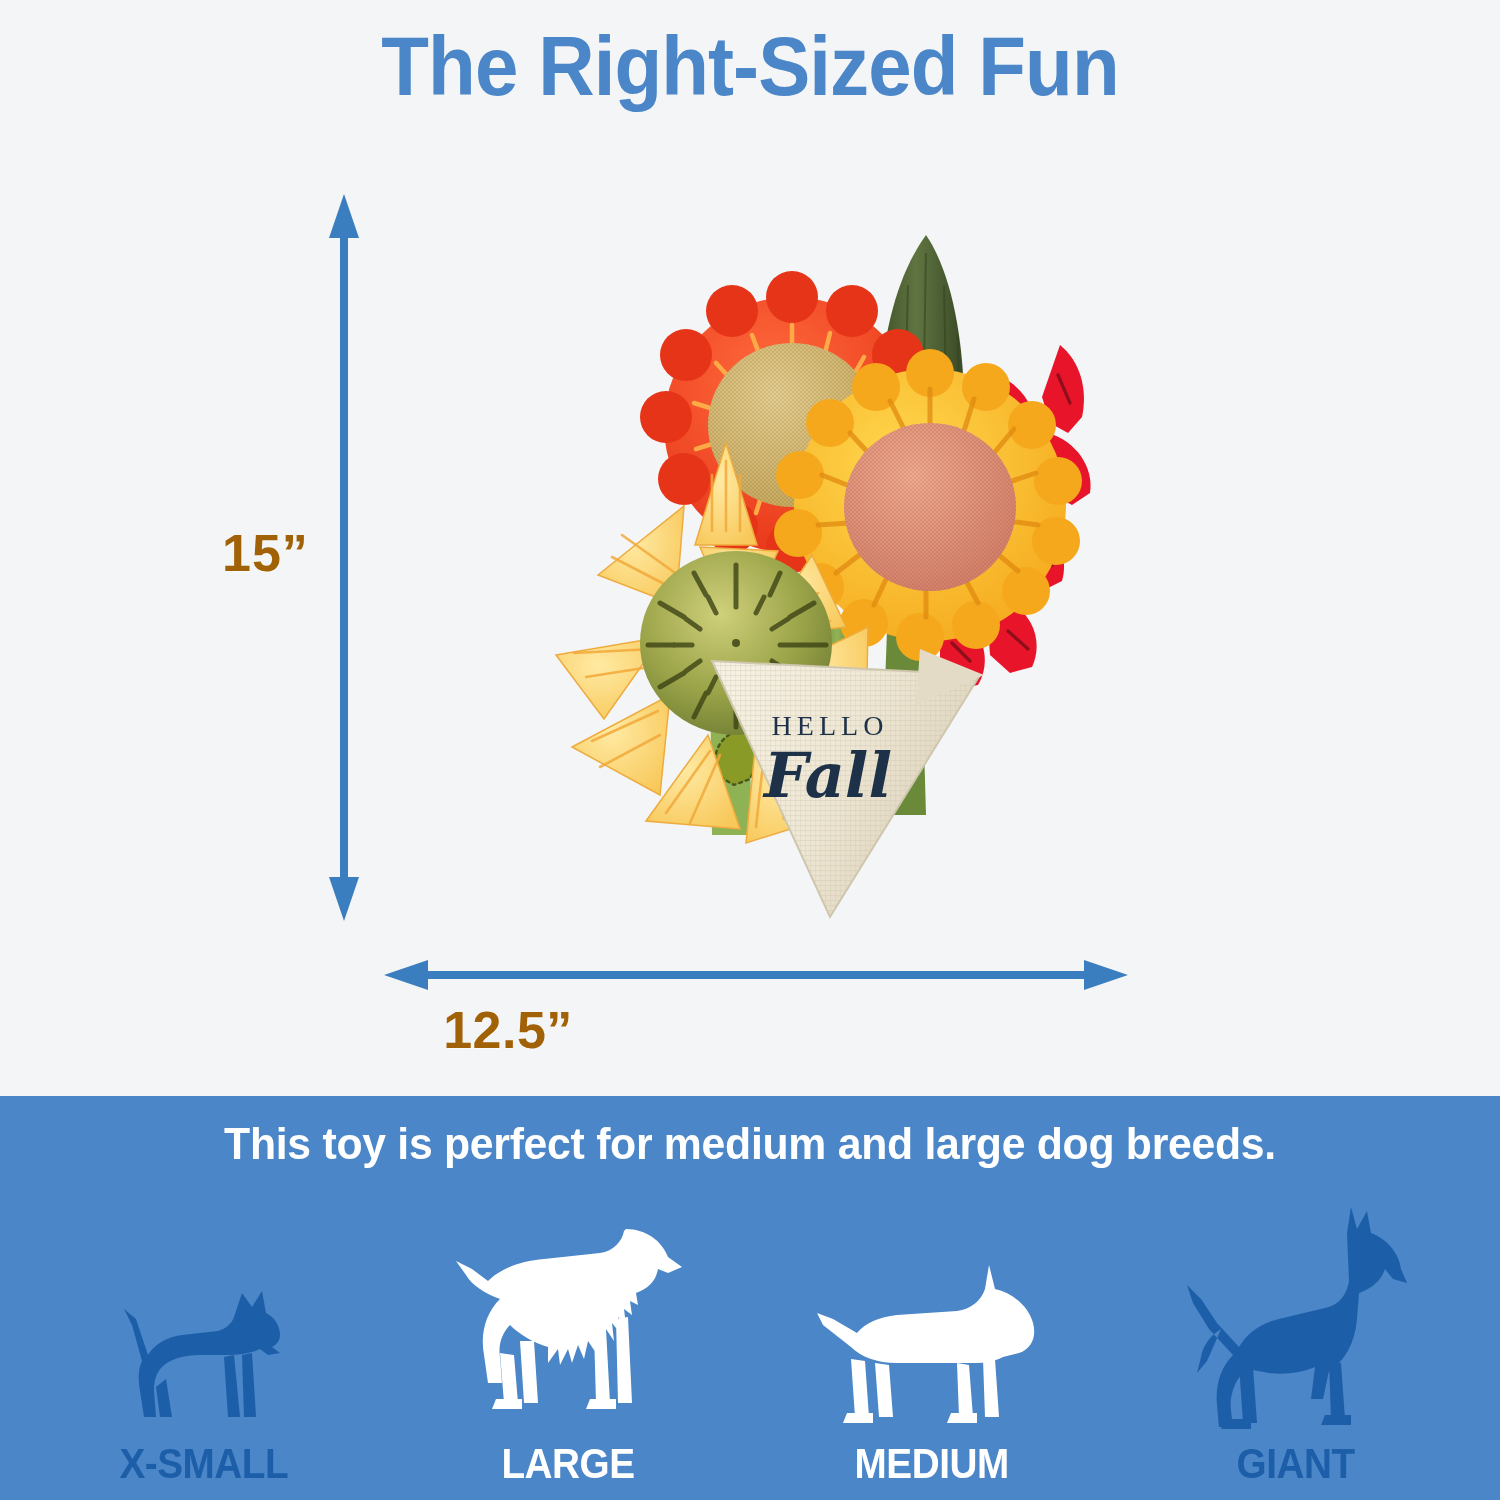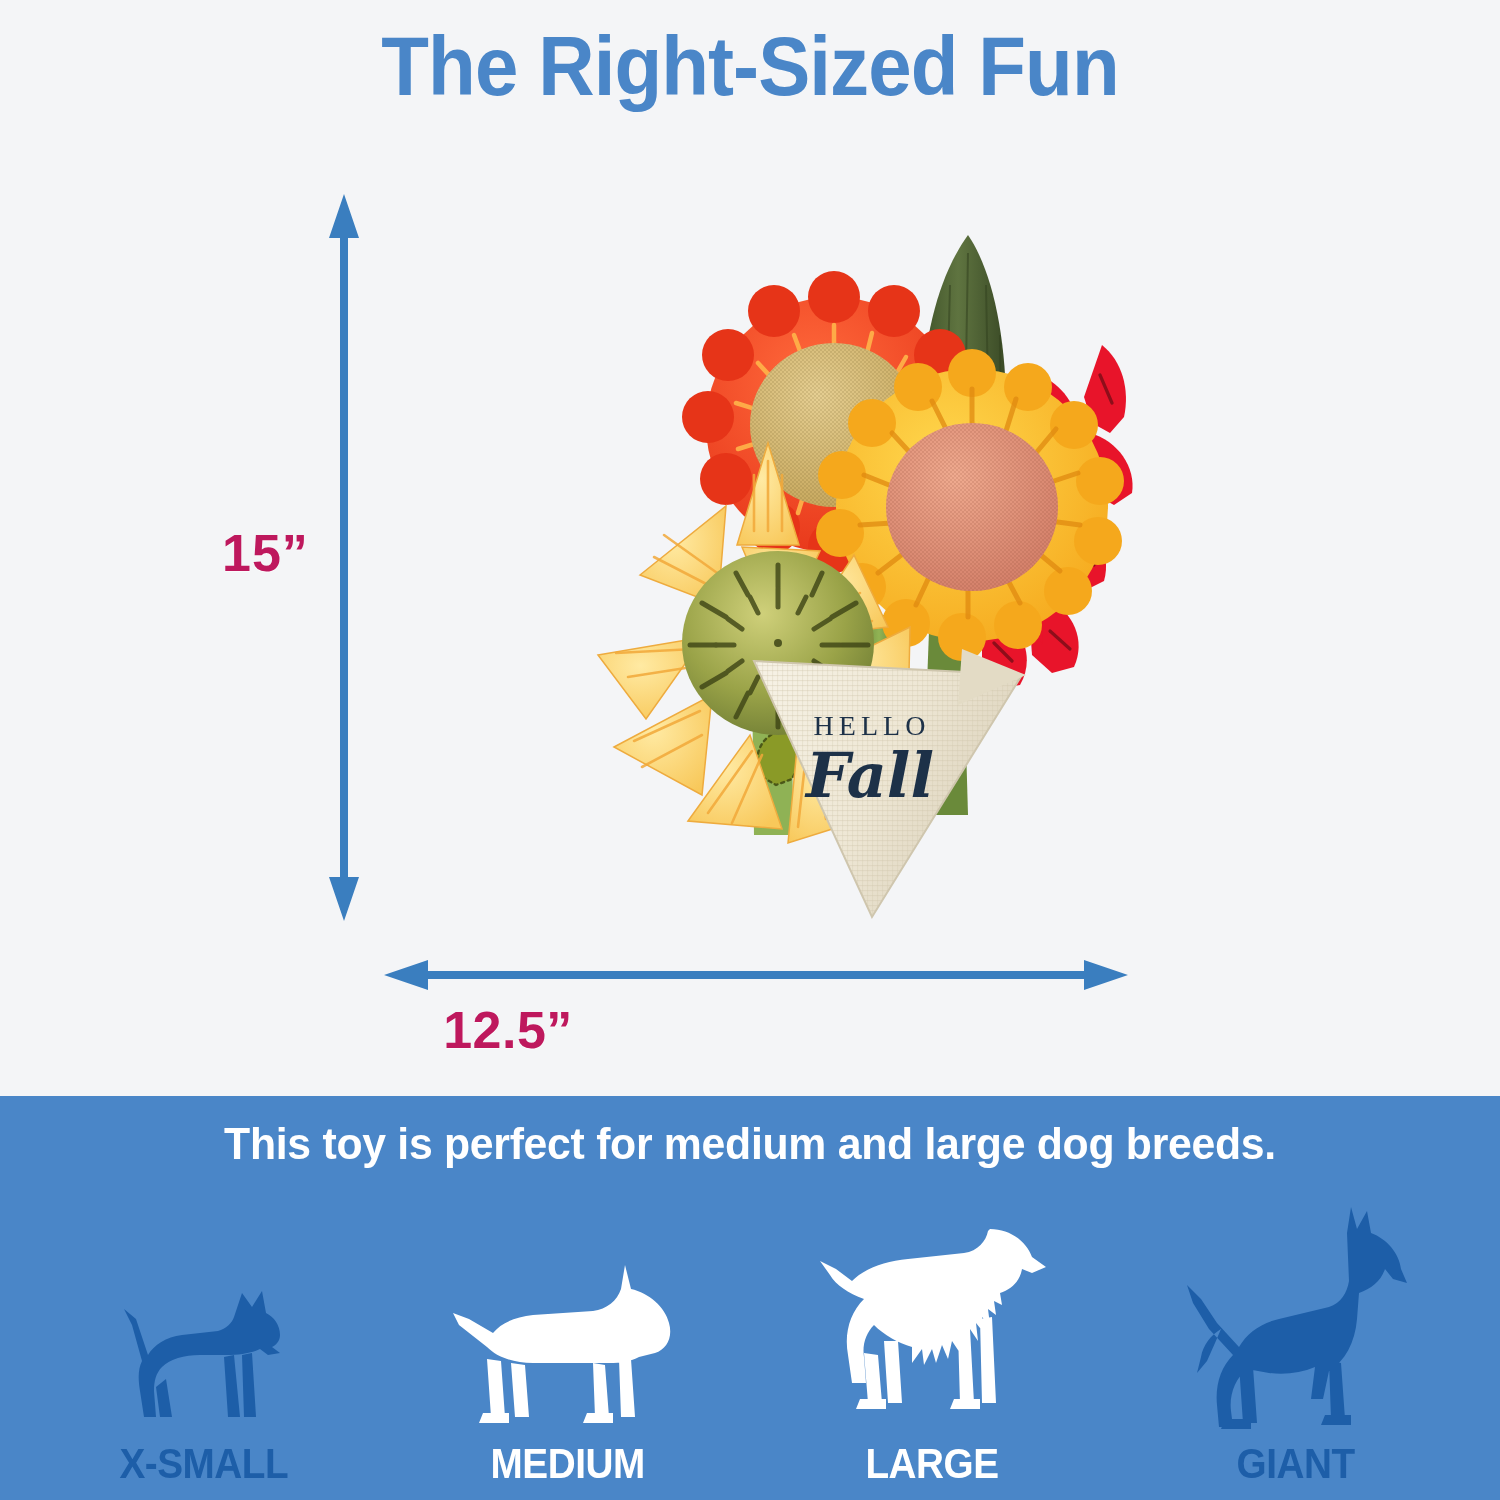--- a/index.html
+++ b/index.html
@@ -24,31 +24,31 @@
     transform:scaleX(0.93);
     transform-origin:50% 0;
     white-space:nowrap;
   }
 
   
   .v-arrow{position:absolute;left:326px;top:190px;width:36px;height:735px;}
   .h-arrow{position:absolute;left:380px;top:955px;width:752px;height:40px;}
   .dim-label{
     position:absolute;
-    color:#be185d;
+    color:#a16207;
     font-weight:700;
     white-space:nowrap;
     text-shadow:0 1px 0 rgba(255,255,255,.6);
   }
   .dim-label.v{left:222px;top:523px;font-size:52px;letter-spacing:1px;}
   .dim-label.h{left:0;top:1000px;width:1500px;text-align:center;font-size:52px;transform:translateX(-242px);letter-spacing:0.5px;}
 
   
   .product{
-    position:absolute;left:402px;top:175px;width:760px;height:760px;
+    position:absolute;left:360px;top:175px;width:760px;height:760px;
   }
   .product svg{display:block;width:100%;height:100%;}
 
   
   .banner{
     position:absolute;left:0;top:1096px;width:1500px;height:1380px;
     background:#4a86c8;
   }
   .banner-headline{
     position:absolute;left:0;top:22px;width:1500px;
@@ -391,58 +391,58 @@
                      M120 72 L126 134 L114 134 L110 74 Z
                      M138 70 L142 134 L130 134 L128 72 Z"></path>
           </svg>
         </span>
         <span class="breed-label">X-SMALL</span>
       </div>
 
 
       <div class="breed active">
         <span class="glyph">
-          <svg width="230" height="180" viewBox="0 0 230 180">
-            <path d="M172 12 L178 36 C196 40 212 54 216 70
-                     C220 84 214 96 202 100 L186 104
-                     C178 108 168 110 156 110 L80 110
-                     C60 110 44 104 34 94 L6 72 L0 60 L16 66 L40 80
-                     C48 70 62 64 80 62 L140 58 C154 56 164 48 168 36 Z
-                     M48 108 L52 164 L38 164 L34 106 Z
-                     M72 112 L76 164 L62 164 L58 110 Z
-                     M152 112 L156 164 L142 164 L140 110 Z
-                     M178 106 L182 164 L168 164 L166 106 Z
-                     M30 160 L56 160 L56 170 L26 170 Z
-                     M134 160 L160 160 L160 170 L130 170 Z"></path>
-          </svg>
-        </span>
-        <span class="breed-label">MEDIUM</span>
-      </div>
-
-      <div class="breed active">
-        <span class="glyph">
           <svg width="240" height="210" viewBox="0 0 240 210">
             <path d="M178 6 C198 6 214 18 220 34 L234 44 L220 50 L210 46
                      C208 58 200 66 188 70 L190 82 L182 78 L184 92 L176 86
                      L178 102 L170 94 L172 110 L164 100 L166 118 L158 106
                      L158 124 L150 112 L148 130 L140 118 L136 136 L130 122
                      L124 140 L120 126 L112 142 L110 126 L100 140 L100 124
                      C86 120 72 112 62 102 C54 110 50 122 52 134 L54 160
                      L40 160 L36 132 C32 110 38 90 52 76
                      C36 70 24 62 18 52 L8 38 L24 46 L40 58
                      C52 46 72 38 96 36 L152 30 C166 28 174 18 176 8 Z
                      M66 132 L70 180 L56 180 L52 130 Z
                      M86 118 L90 180 L76 180 L72 118 Z
                      M158 106 L162 180 L148 180 L146 108 Z
                      M180 94 L184 180 L170 180 L168 96 Z
                      M48 176 L74 176 L74 186 L44 186 Z
                      M142 176 L168 176 L168 186 L138 186 Z"></path>
           </svg>
         </span>
         <span class="breed-label">LARGE</span>
+      </div>
+
+      <div class="breed active">
+        <span class="glyph">
+          <svg width="230" height="180" viewBox="0 0 230 180">
+            <path d="M172 12 L178 36 C196 40 212 54 216 70
+                     C220 84 214 96 202 100 L186 104
+                     C178 108 168 110 156 110 L80 110
+                     C60 110 44 104 34 94 L6 72 L0 60 L16 66 L40 80
+                     C48 70 62 64 80 62 L140 58 C154 56 164 48 168 36 Z
+                     M48 108 L52 164 L38 164 L34 106 Z
+                     M72 112 L76 164 L62 164 L58 110 Z
+                     M152 112 L156 164 L142 164 L140 110 Z
+                     M178 106 L182 164 L168 164 L166 106 Z
+                     M30 160 L56 160 L56 170 L26 170 Z
+                     M134 160 L160 160 L160 170 L130 170 Z"></path>
+          </svg>
+        </span>
+        <span class="breed-label">MEDIUM</span>
       </div>
 
       <div class="breed inactive">
         <span class="glyph">
           <svg width="230" height="230" viewBox="0 0 230 230">
             <path d="M170 4 L176 26 L186 8 L190 30
                      C206 36 218 50 220 66 L226 80 L212 76 L204 66
                      C200 78 190 86 178 90 L176 116
                      C174 140 164 158 148 168 L142 196 L130 196 L134 164
                      C120 170 104 172 88 170 L66 166

